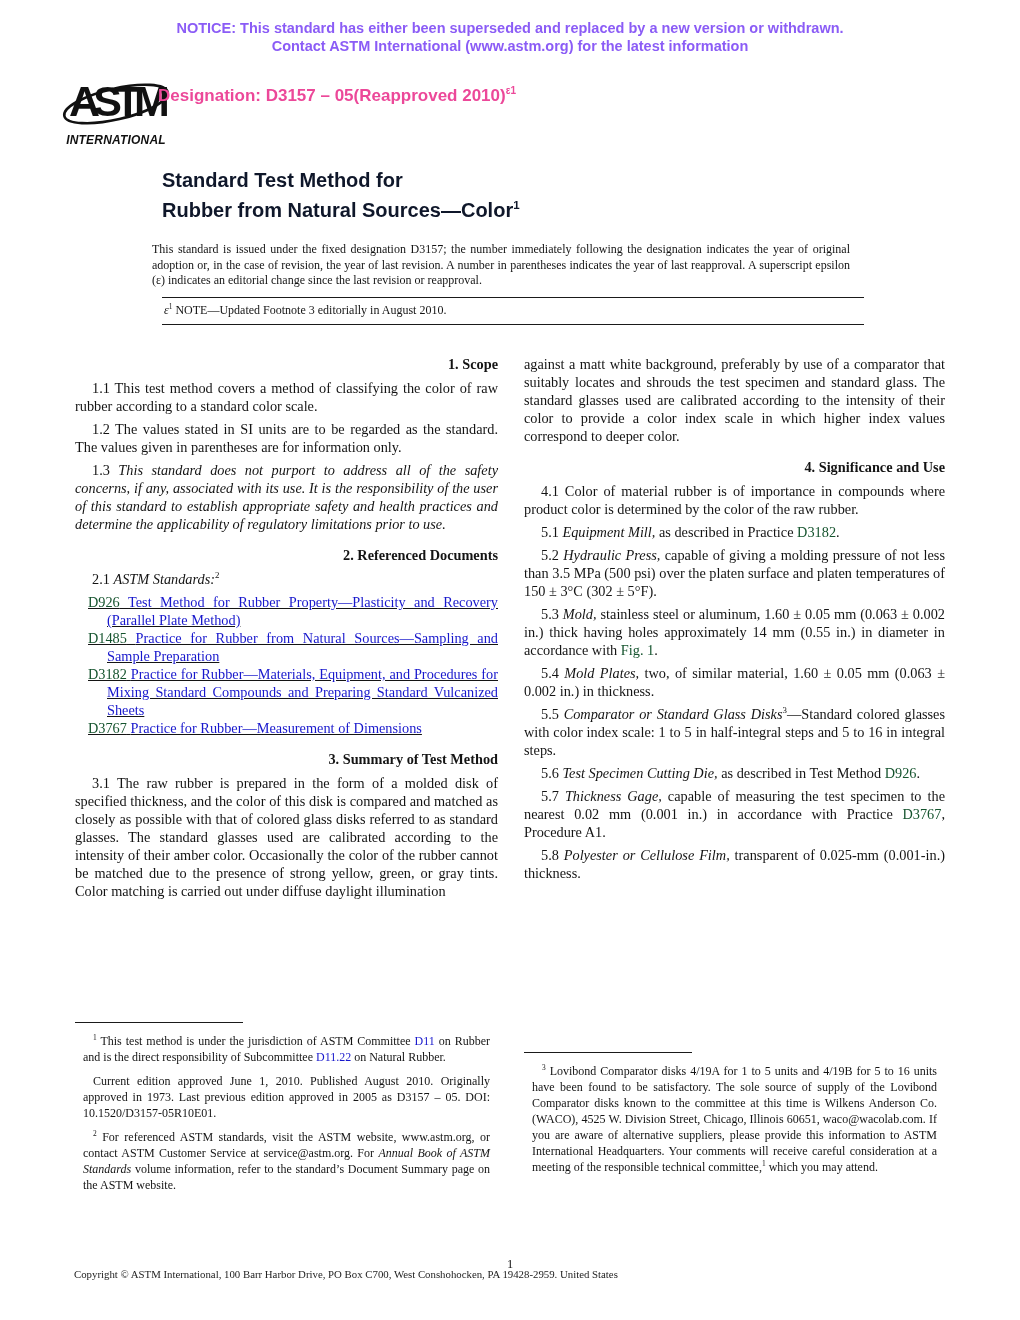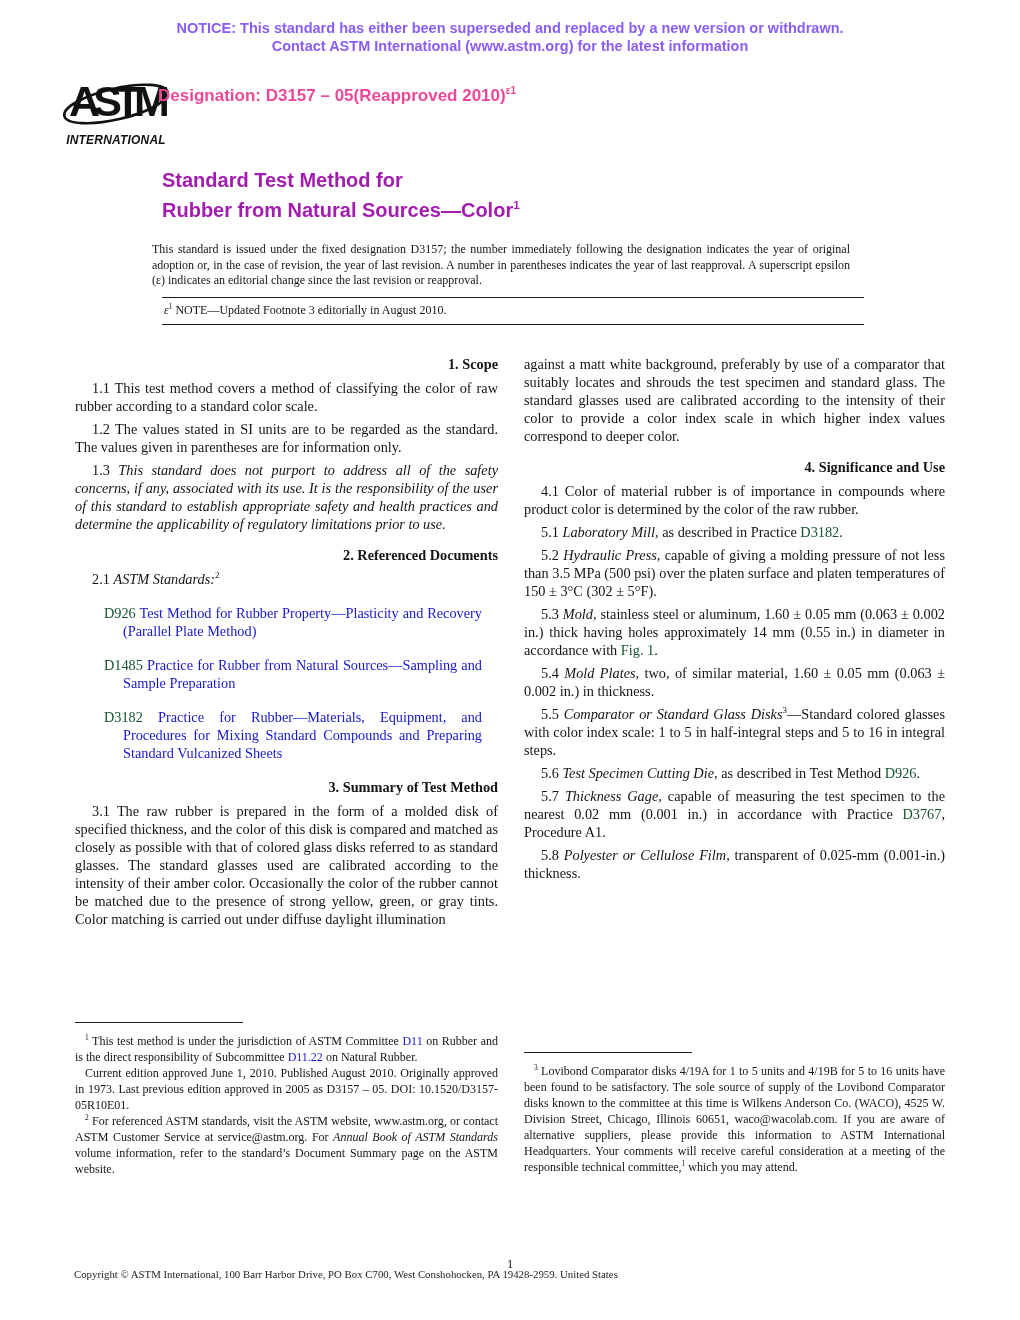--- a/index.html
+++ b/index.html
@@ -15,49 +15,49 @@
   }
   .logo{position:absolute;left:60px;top:66px;width:112px;height:86px;}
   .designation{
     position:absolute;left:158px;top:85px;
     font-family:"Liberation Sans",sans-serif;font-weight:bold;font-size:17px;color:#ec4899;
   }
   .designation sup{font-size:10px;}
   .title{
     position:absolute;left:162px;top:168px;
     font-family:"Liberation Sans",sans-serif;font-weight:bold;
-    font-size:20px;line-height:25px;color:#a21caf;
+    font-size:20px;line-height:25px;color:#0f172a;
   }
   .title sup{font-size:11.5px;}
   .issued{
     position:absolute;left:152px;top:242px;width:698px;
     font-size:12px;line-height:15.5px;text-align:justify;
   }
   .notebox{
     position:absolute;left:162px;top:297px;width:698px;
     border-top:1.5px solid #1a1a1a;border-bottom:1.5px solid #1a1a1a;
     padding:5px 2px 6px 2px;font-size:12px;
   }
   .col{position:absolute;top:355px;font-size:14.3px;line-height:18px;text-align:justify;}
   .col-left{left:75px;width:423px;}
   .col-right{left:524px;width:421px;}
   .sec{font-weight:bold;font-size:14.3px;margin:13px 0 6px 0;text-align:right;}
   .sec.first{margin-top:0;}
   .body-p{margin:0 0 5px 0;text-indent:17px;}
   .noindent{text-indent:0;}
-  .ref-p{margin:16px;padding-left:32px;text-indent:-19px;}
+  .ref-p{margin:0;padding-left:32px;text-indent:-19px;text-decoration:underline;}
   .seg-i{font-style:italic;}
   .seg-r{color:#14532d;}
   .seg-b{color:#1717cc;}
   sup.seg-sup{font-size:0.62em;line-height:0;}
   .fn{position:absolute;font-size:12px;line-height:16px;text-align:justify;}
   .fn-left{left:75px;top:1022px;width:423px;}
   .fn-right{left:524px;top:1052px;width:421px;}
   .fn-rule{width:168px;border-top:1.3px solid #1a1a1a;height:0;margin-bottom:10px;}
-  .fn p{margin:0;text-indent:10px;}
+  .fn p{margin:8px;text-indent:10px;}
   .copyright{position:absolute;left:74px;top:1237px;font-size:10.8px;color:#222;margin-top:31px;}
   .pageno{position:absolute;top:1257px;left:0;width:100%;text-align:center;font-size:12.5px;}
 </style>
 </head>
 <body>
 
 <div class="notice">
   <div>NOTICE: This standard has either been superseded and replaced by a new version or withdrawn.</div>
   <div>Contact ASTM International (www.astm.org) for the latest information</div>
 </div>
@@ -83,32 +83,33 @@
   <div class="sec first">1. Scope</div>
   <p class="body-p"><span class="seg-t">1.1 This test method covers a method of classifying the color of raw rubber according to a standard color scale.</span></p>
   <p class="body-p"><span class="seg-t">1.2 The values stated in SI units are to be regarded as the standard. The values given in parentheses are for information only.</span></p>
   <p class="body-p"><span class="seg-t">1.3 </span><span class="seg-i">This standard does not purport to address all of the safety concerns, if any, associated with its use. It is the responsibility of the user of this standard to establish appropriate safety and health practices and determine the applicability of regulatory limitations prior to use.</span></p>
 
   <div class="sec">2. Referenced Documents</div>
   <p class="body-p"><span class="seg-t">2.1 </span><span class="seg-i">ASTM Standards:</span><sup class="seg-sup">2</sup></p>
   <p class="ref-p"><span class="seg-r">D926</span><span class="seg-t"> </span><span class="seg-b">Test Method for Rubber Property—Plasticity and Recovery (Parallel Plate Method)</span></p>
   <p class="ref-p"><span class="seg-r">D1485</span><span class="seg-t"> </span><span class="seg-b">Practice for Rubber from Natural Sources—Sampling and Sample Preparation</span></p>
   <p class="ref-p"><span class="seg-r">D3182</span><span class="seg-t"> </span><span class="seg-b">Practice for Rubber—Materials, Equipment, and Procedures for Mixing Standard Compounds and Preparing Standard Vulcanized Sheets</span></p>
+  <p class="ref-p"><span class="seg-r">D3767</span><span class="seg-t"> </span><span class="seg-b">Practice for Rubber—Measurement of Dimensions</span></p>
 
   <div class="sec">3. Summary of Test Method</div>
   <p class="body-p"><span class="seg-t">3.1 The raw rubber is prepared in the form of a molded disk of specified thickness, and the color of this disk is compared and matched as closely as possible with that of colored glass disks referred to as standard glasses. The standard glasses used are calibrated according to the intensity of their amber color. Occasionally the color of the rubber cannot be matched due to the presence of strong yellow, green, or gray tints. Color matching is carried out under diffuse daylight illumination</span></p>
 </div>
 
 <div class="col col-right">
   <p class="body-p noindent"><span class="seg-t">against a matt white background, preferably by use of a comparator that suitably locates and shrouds the test specimen and standard glass. The standard glasses used are calibrated according to the intensity of their color to provide a color index scale in which higher index values correspond to deeper color.</span></p>
 
   <div class="sec">4. Significance and Use</div>
   <p class="body-p"><span class="seg-t">4.1 Color of material rubber is of importance in compounds where product color is determined by the color of the raw rubber.</span></p>
 
-  <p class="body-p"><span class="seg-t">5.1 </span><span class="seg-i">Laboratory Mill,</span><span class="seg-t"> as described in Practice </span><span class="seg-r">D3182</span><span class="seg-t">.</span></p>
+  <p class="body-p"><span class="seg-t">5.1 </span><span class="seg-i">Equipment Mill,</span><span class="seg-t"> as described in Practice </span><span class="seg-r">D3182</span><span class="seg-t">.</span></p>
   <p class="body-p"><span class="seg-t">5.2 </span><span class="seg-i">Hydraulic Press,</span><span class="seg-t"> capable of giving a molding pressure of not less than 3.5 MPa (500 psi) over the platen surface and platen temperatures of 150 ± 3°C (302 ± 5°F).</span></p>
   <p class="body-p"><span class="seg-t">5.3 </span><span class="seg-i">Mold,</span><span class="seg-t"> stainless steel or aluminum, 1.60 ± 0.05 mm (0.063 ± 0.002 in.) thick having holes approximately 14 mm (0.55 in.) in diameter in accordance with </span><span class="seg-r">Fig. 1</span><span class="seg-t">.</span></p>
   <p class="body-p"><span class="seg-t">5.4 </span><span class="seg-i">Mold Plates,</span><span class="seg-t"> two, of similar material, 1.60 ± 0.05 mm (0.063 ± 0.002 in.) in thickness.</span></p>
   <p class="body-p"><span class="seg-t">5.5 </span><span class="seg-i">Comparator or Standard Glass Disks</span><sup class="seg-sup">3</sup><span class="seg-t">—Standard colored glasses with color index scale: 1 to 5 in half-integral steps and 5 to 16 in integral steps.</span></p>
   <p class="body-p"><span class="seg-t">5.6 </span><span class="seg-i">Test Specimen Cutting Die,</span><span class="seg-t"> as described in Test Method </span><span class="seg-r">D926</span><span class="seg-t">.</span></p>
   <p class="body-p"><span class="seg-t">5.7 </span><span class="seg-i">Thickness Gage,</span><span class="seg-t"> capable of measuring the test specimen to the nearest 0.02 mm (0.001 in.) in accordance with Practice </span><span class="seg-r">D3767</span><span class="seg-t">, Procedure A1.</span></p>
   <p class="body-p"><span class="seg-t">5.8 </span><span class="seg-i">Polyester or Cellulose Film,</span><span class="seg-t"> transparent of 0.025-mm (0.001-in.) thickness.</span></p>
 </div>
 
 <div class="fn fn-left">

